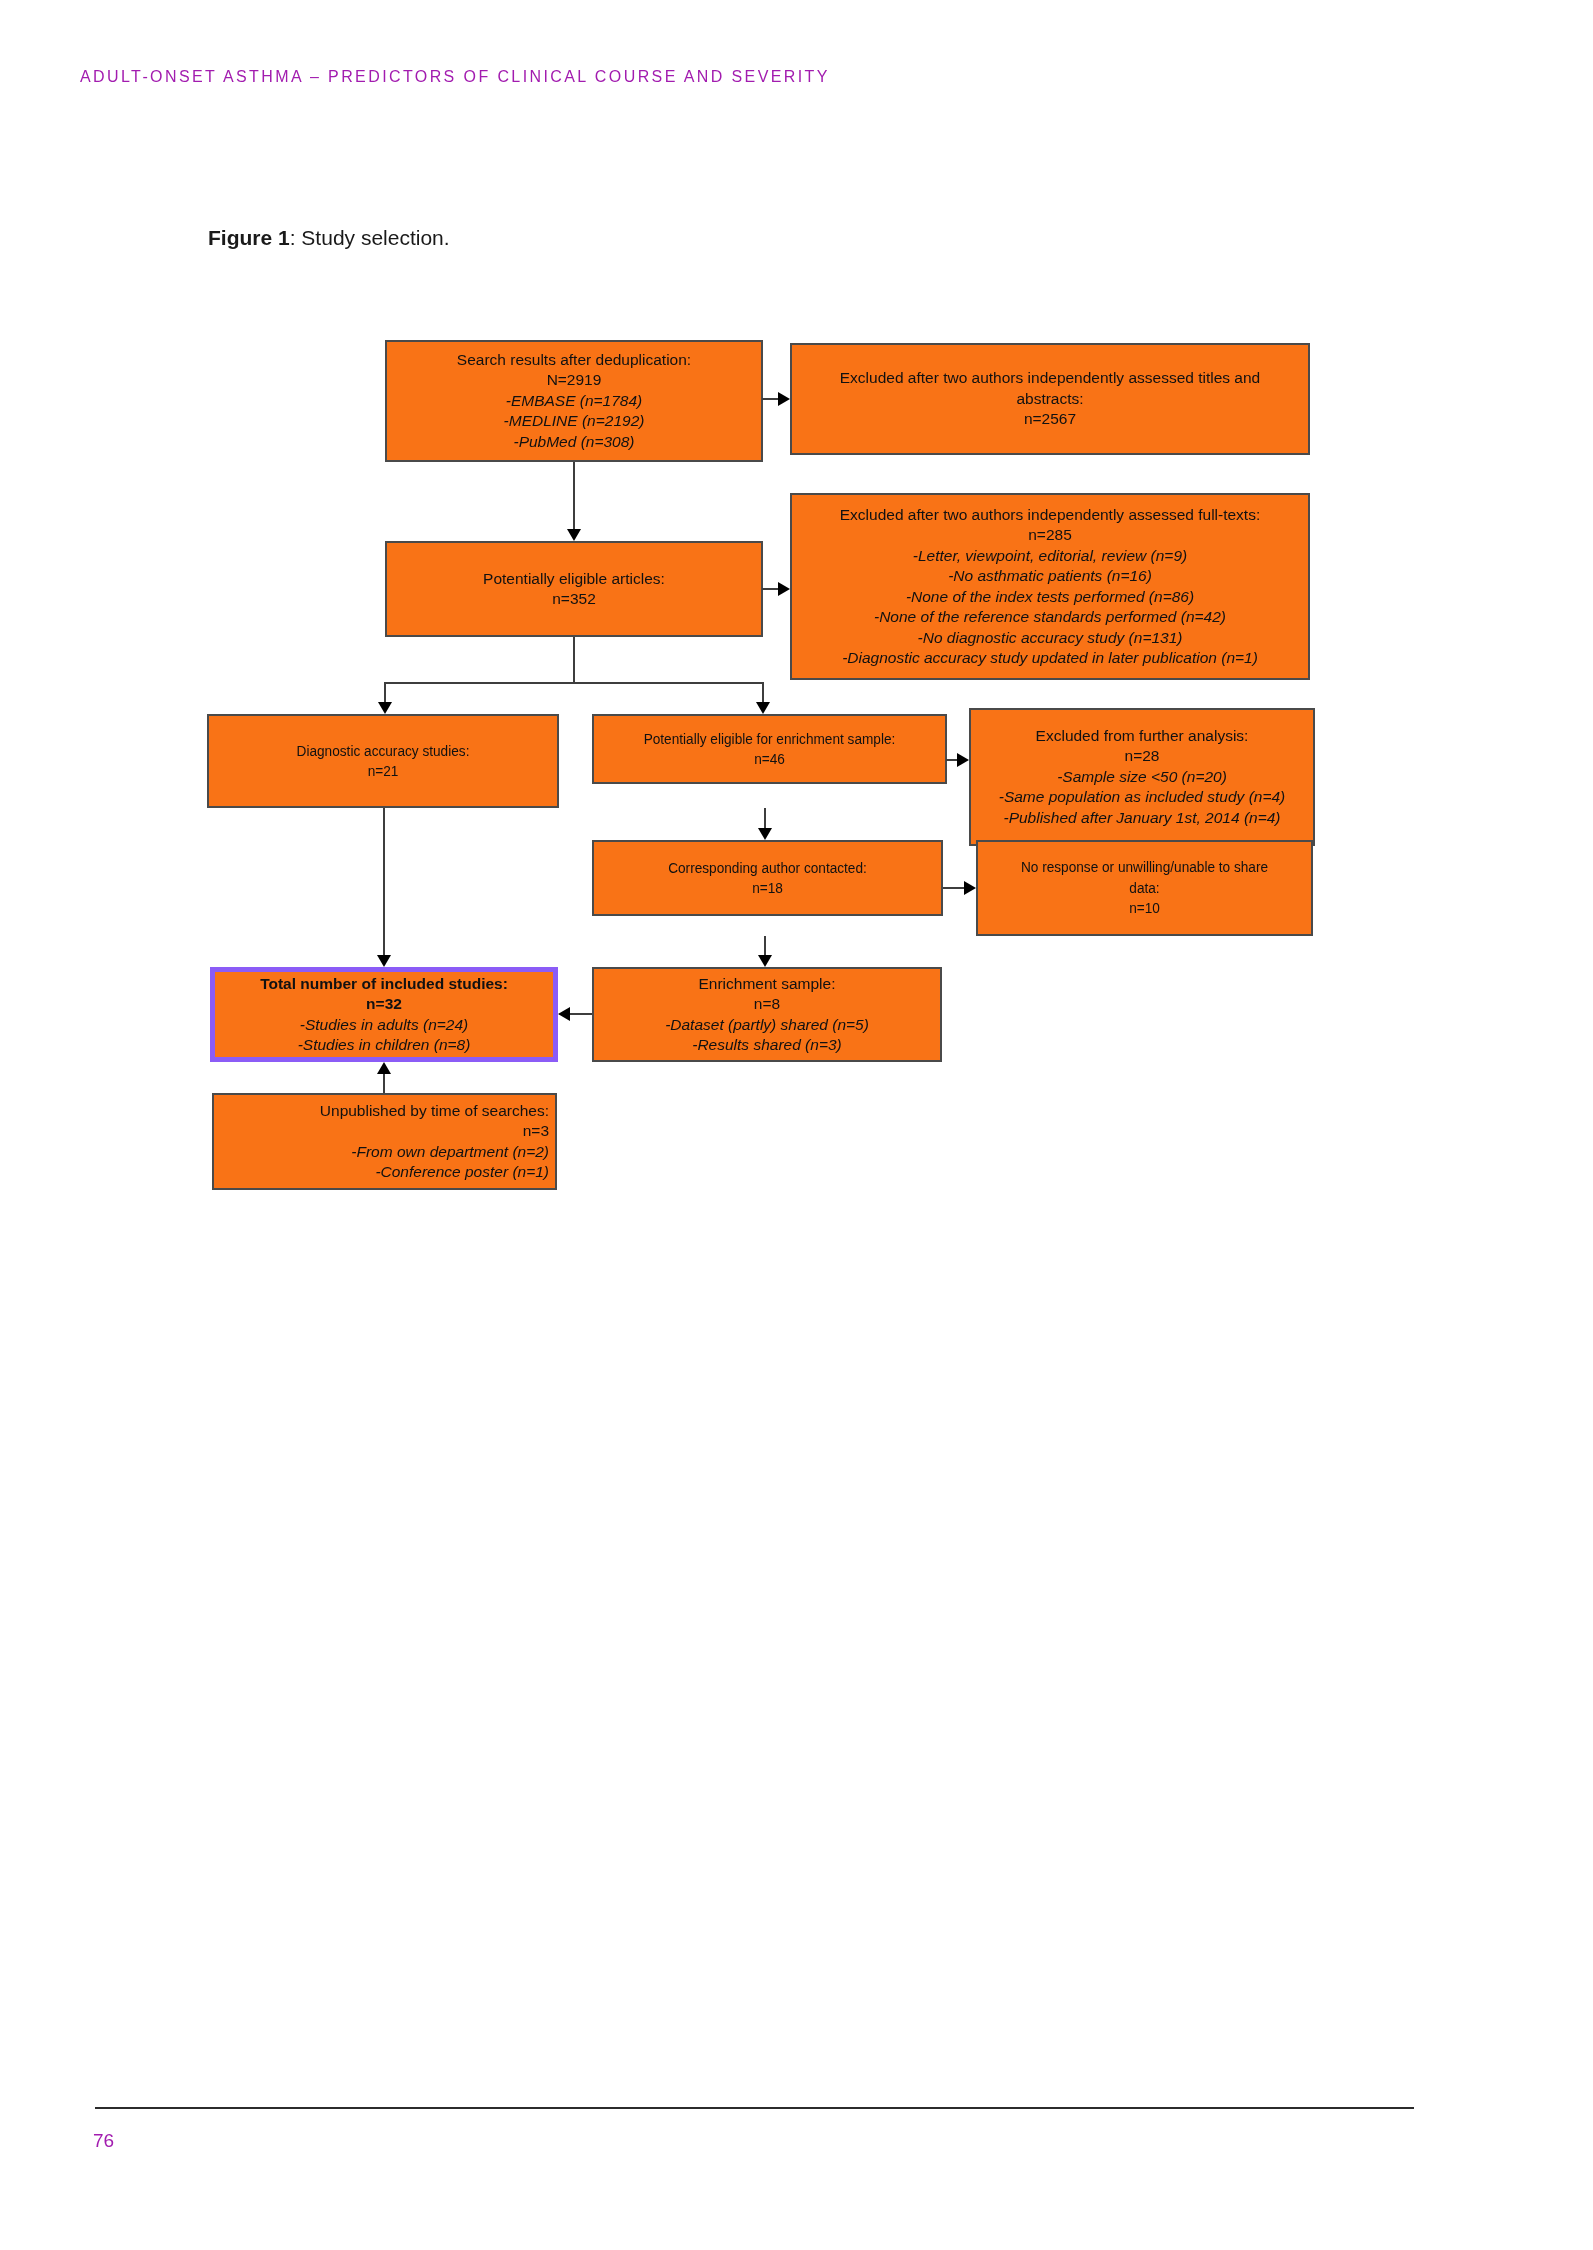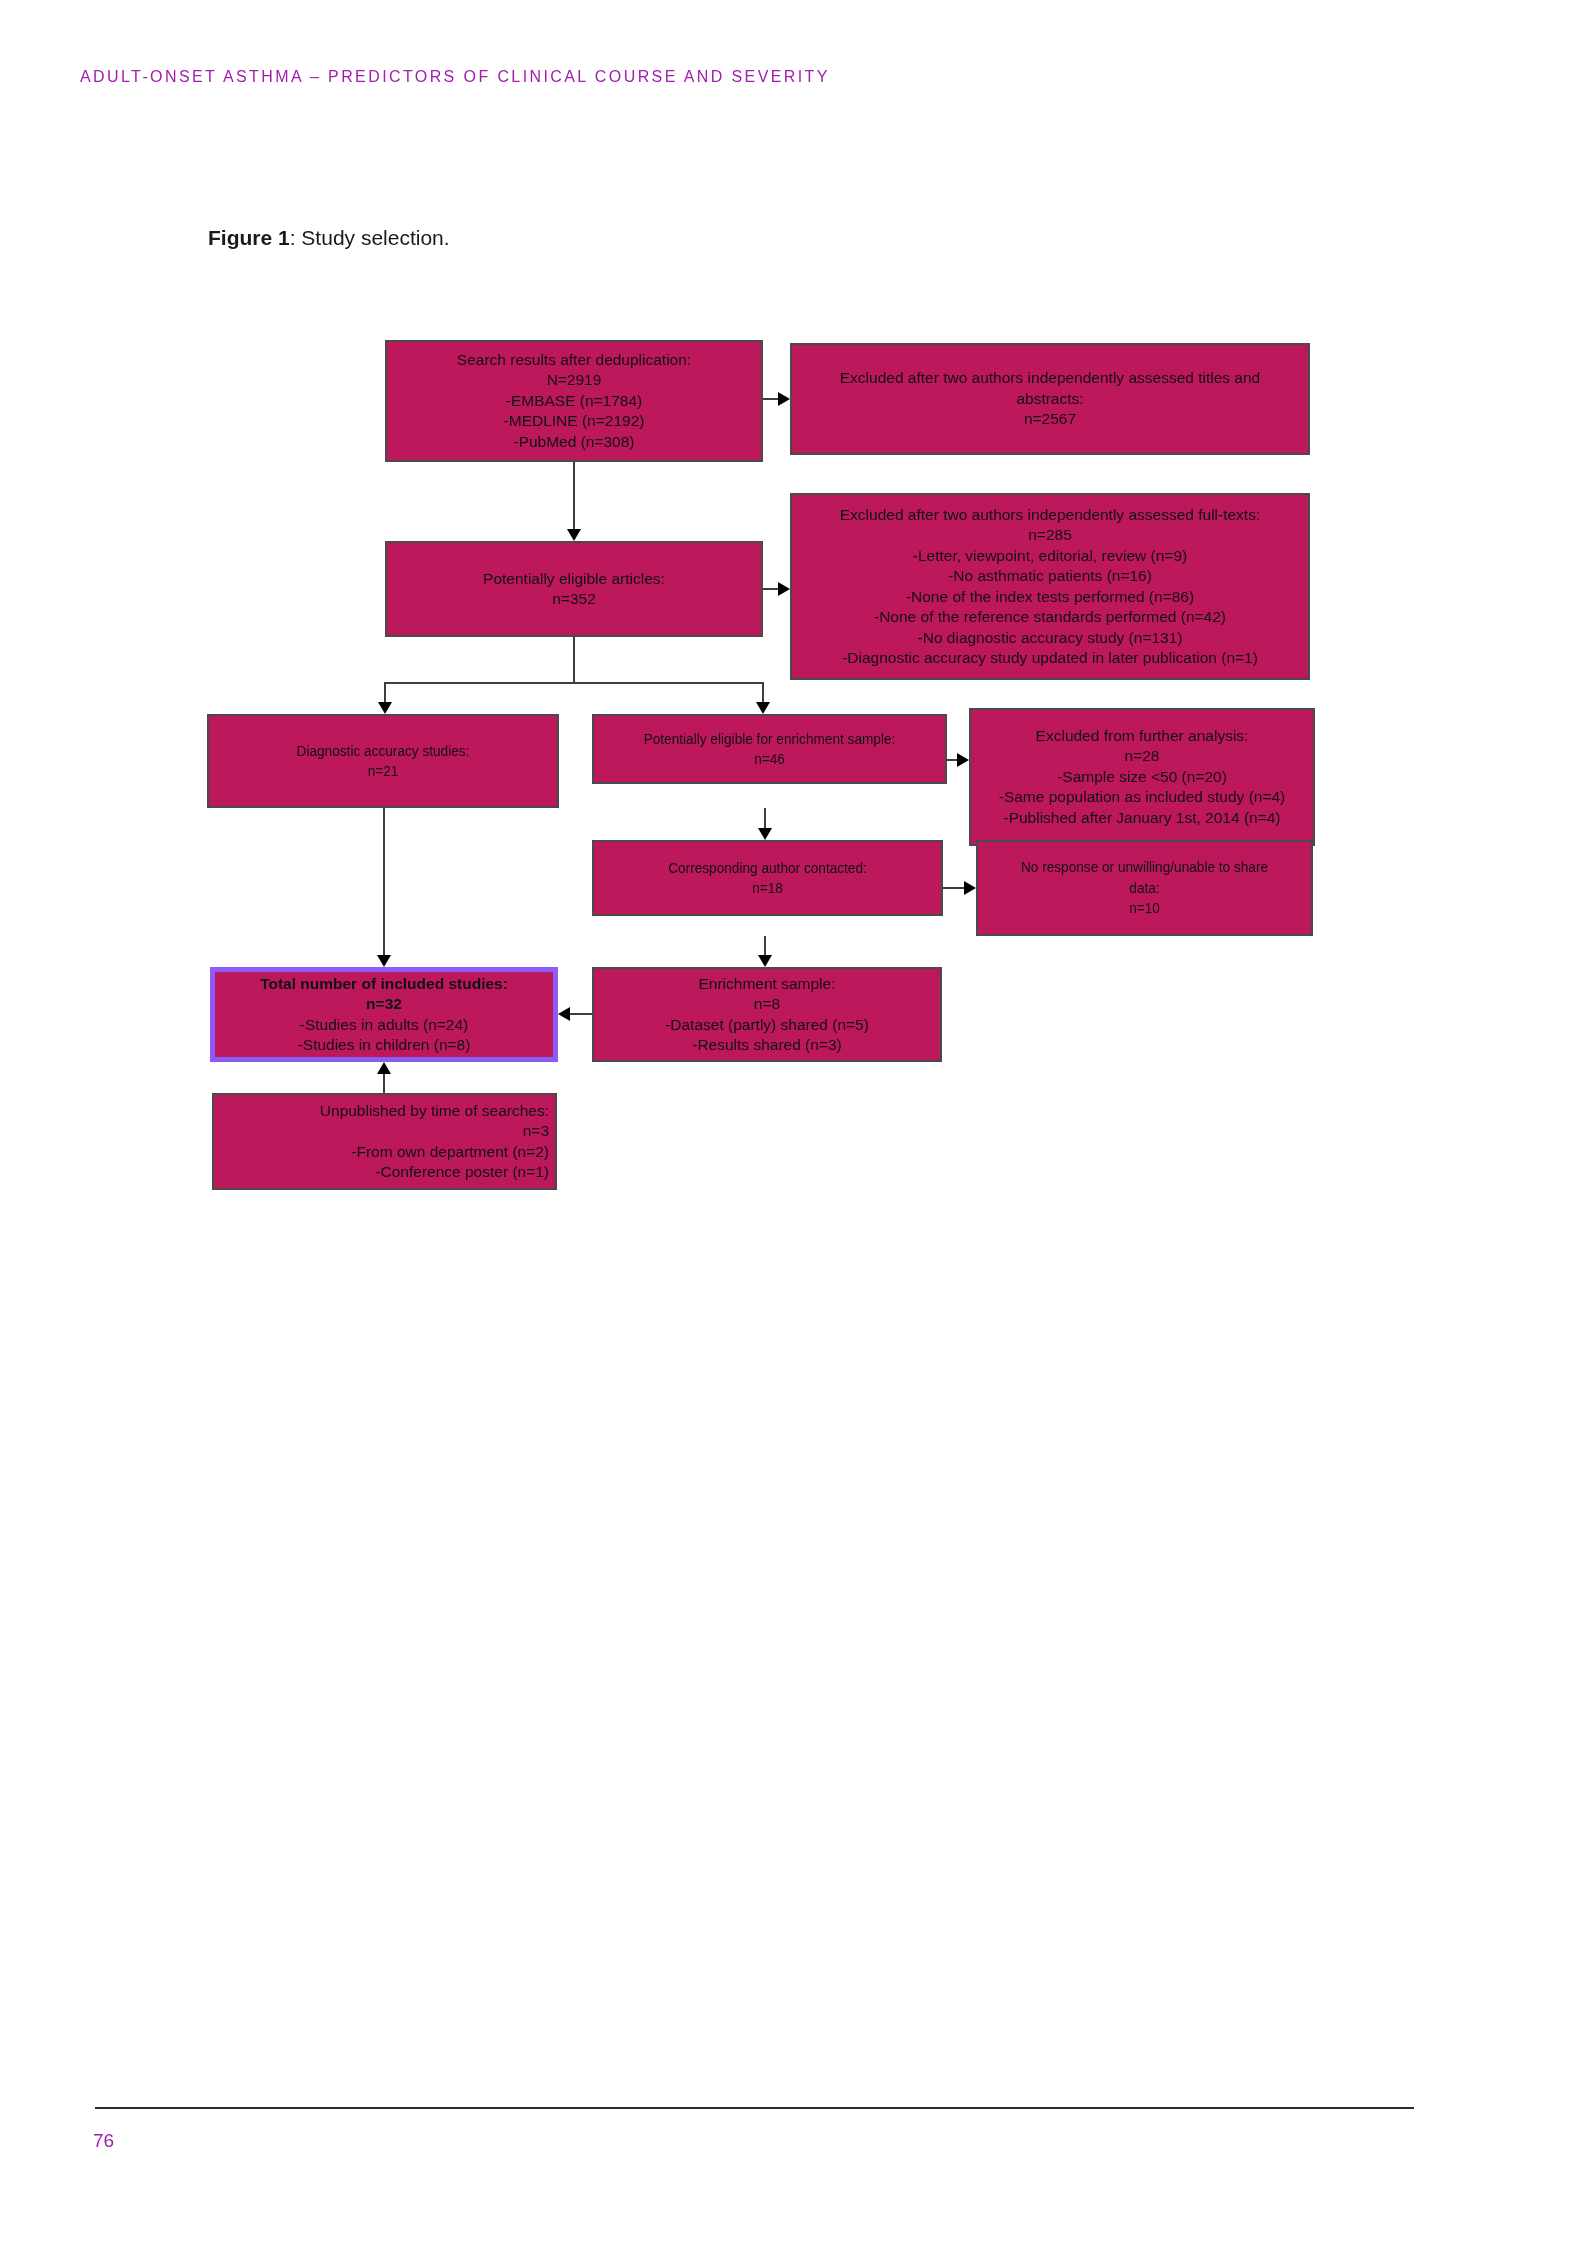--- a/index.html
+++ b/index.html
@@ -15,29 +15,29 @@
     color:#a21caf; white-space:nowrap;
   }
   .figure-caption {
     position:absolute; left:208px; top:190px;
     font-size:21px; color:#1a1a1a;margin-top:36px;
   }
   .figure-caption .fig-label { font-weight:700; }
 
   
   .box {
-    position:absolute; background:#be185d; border:2px solid #4a4a4a;
+    position:absolute; background:#f97316; border:2px solid #4a4a4a;
     display:flex; flex-direction:column; justify-content:center; align-items:center;
     text-align:center; font-size:15.5px; line-height:20.5px; color:#111;
     padding:2px 6px; overflow:hidden;
   }
   .box.thick { border:5px solid #8b5cf6; }
   .box .line { width:100%; white-space:nowrap; }
   .box.condensed .line { transform:scaleX(0.88); transform-origin:50% 50%; }
-  .line.italic { }
+  .line.italic { font-style:italic; }
   .line.bold { font-weight:700; }
 
   
   #box-search           { left:385px; top:340px;  width:378px; height:122px; }
   #box-excl-titles      { left:790px; top:343px;  width:520px; height:112px; }
   #box-eligible-articles{ left:385px; top:541px;  width:378px; height:96px;  }
   #box-excl-fulltexts   { left:790px; top:493px;  width:520px; height:187px; }
   #box-diagnostic       { left:207px; top:714px;  width:352px; height:94px;  }
   #box-eligible-enrich  { left:592px; top:714px;  width:355px; height:70px;  }
   #box-excl-further     { left:969px; top:708px;  width:346px; height:138px; }

